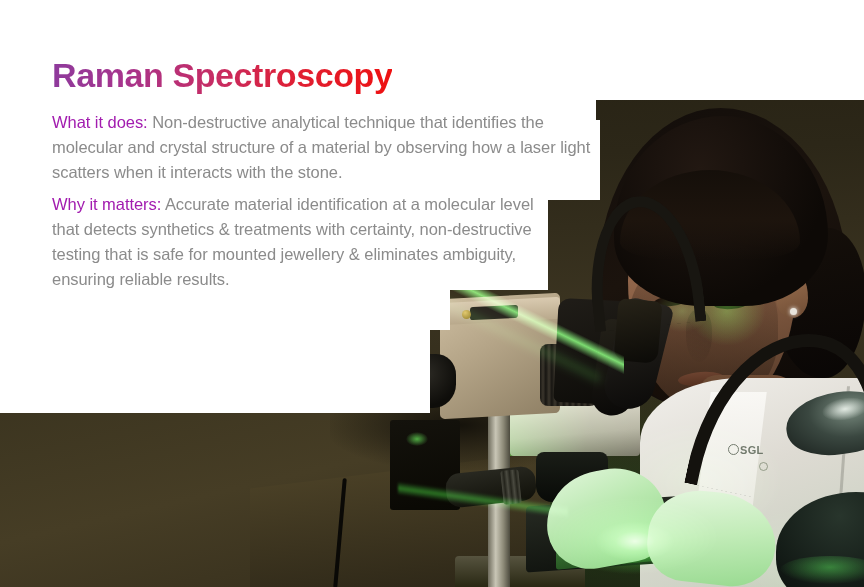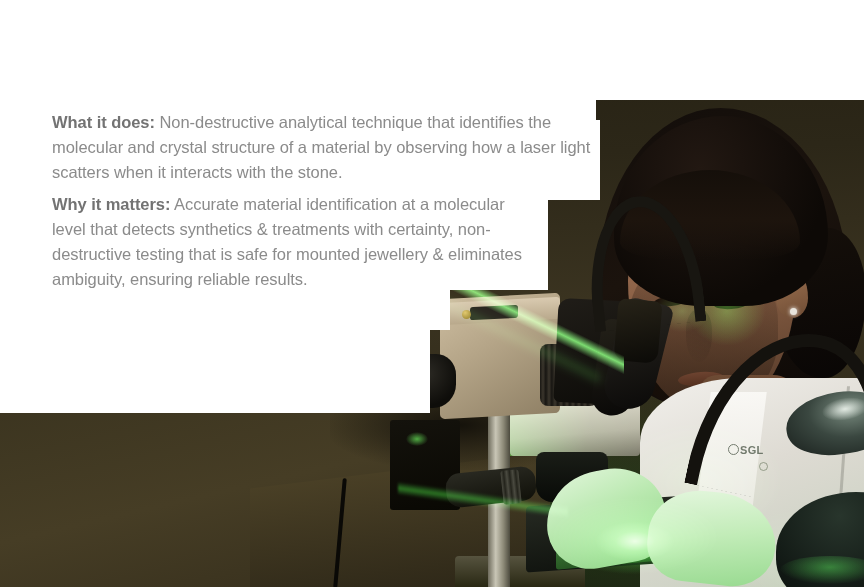--- a/index.html
+++ b/index.html
@@ -584,22 +584,22 @@
   }
   .para {
     position: absolute;
     left: 52px;
     font-size: 16.5px;
     line-height: 25px;
     color: #8b8b8b;
     letter-spacing: -0.05px;
   }
   .para .lead {
-    color: #737373;
-    font-weight: bold;
+    color: #a21caf;
+    font-weight: normal;
   }
   #para-1 { top: 110px; width: 548px; }
   #para-2 { top: 192px; width: 486px; }
 </style>
 </head>
 <body>
 
 <div id="card">
 
   <div id="photo-layer">
@@ -679,19 +679,20 @@
   <div id="text-panel">
     <div class="panel-top"></div>
     <div class="panel-mid"></div>
     <div class="panel-mid2"></div>
     <div class="panel-mid3"></div>
     <div class="panel-mid4"></div>
     <div class="panel-bot"></div>
   </div>
 
   <div id="content">
+    <div id="page-title">Raman Spectroscopy</div>
 
     <div class="para" id="para-1"><span class="lead">What it does:</span><span> Non-destructive analytical technique that identifies the molecular and crystal structure of a material by observing how a laser light scatters when it interacts with the stone.</span></div>
 
     <div class="para" id="para-2"><span class="lead">Why it matters:</span><span> Accurate material identification at a molecular level that detects synthetics &amp; treatments with certainty, non-destructive testing that is safe for mounted jewellery &amp; eliminates ambiguity, ensuring reliable results.</span></div>
   </div>
 
 </div>
 
 </body></html>

